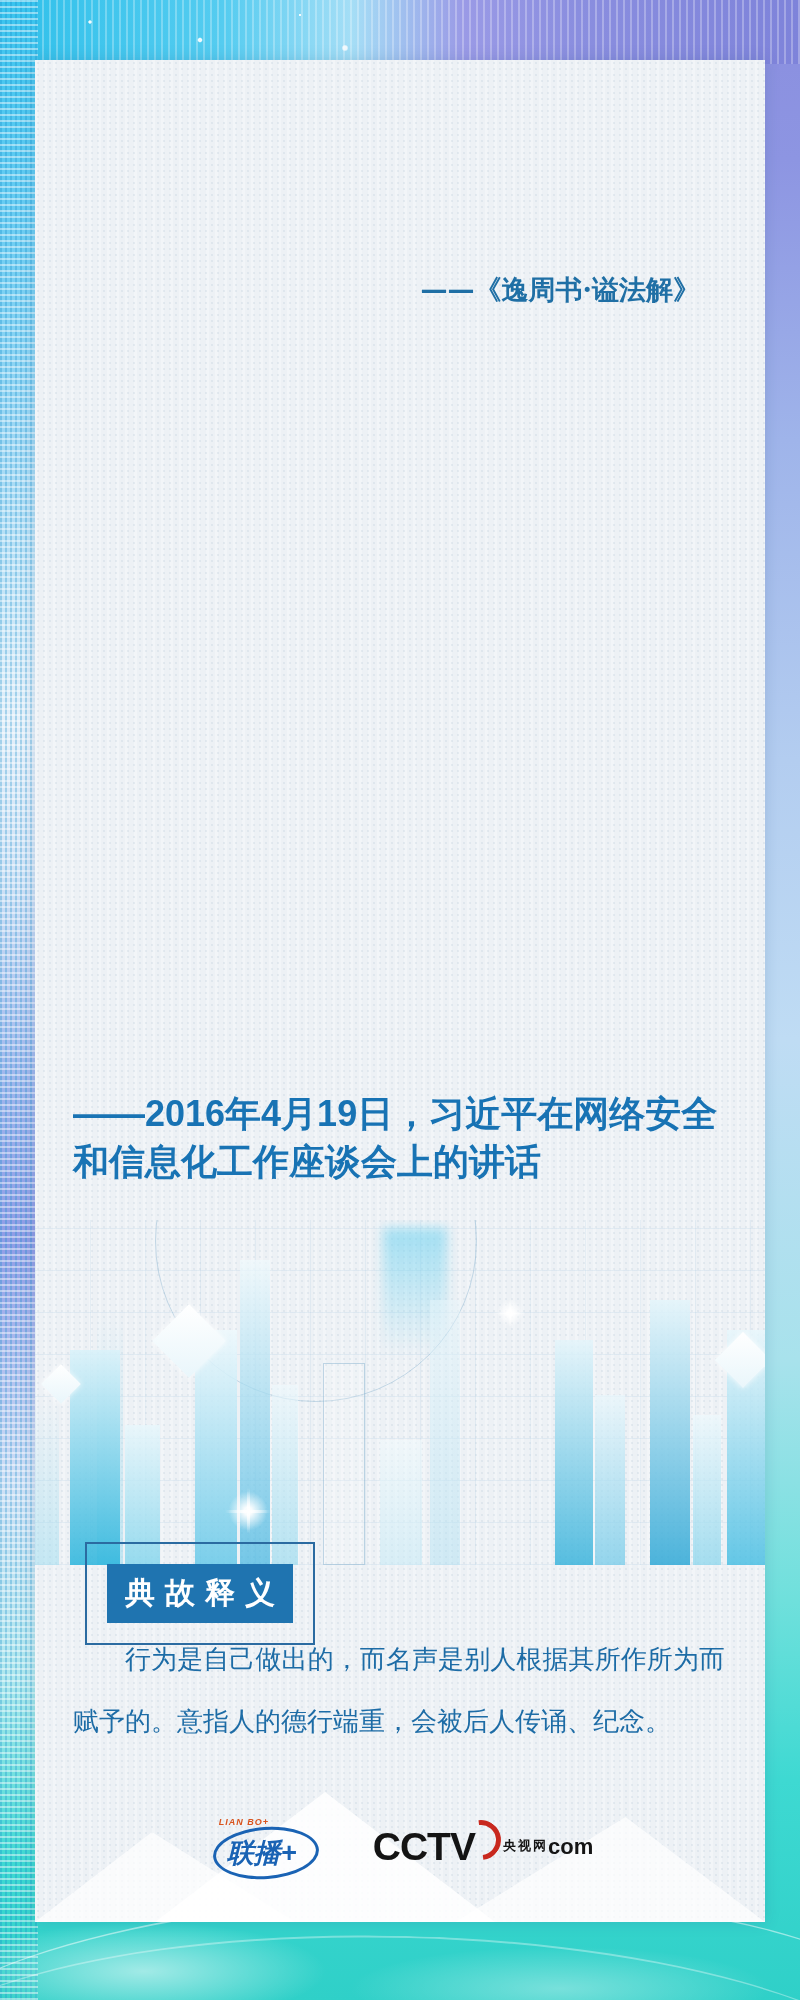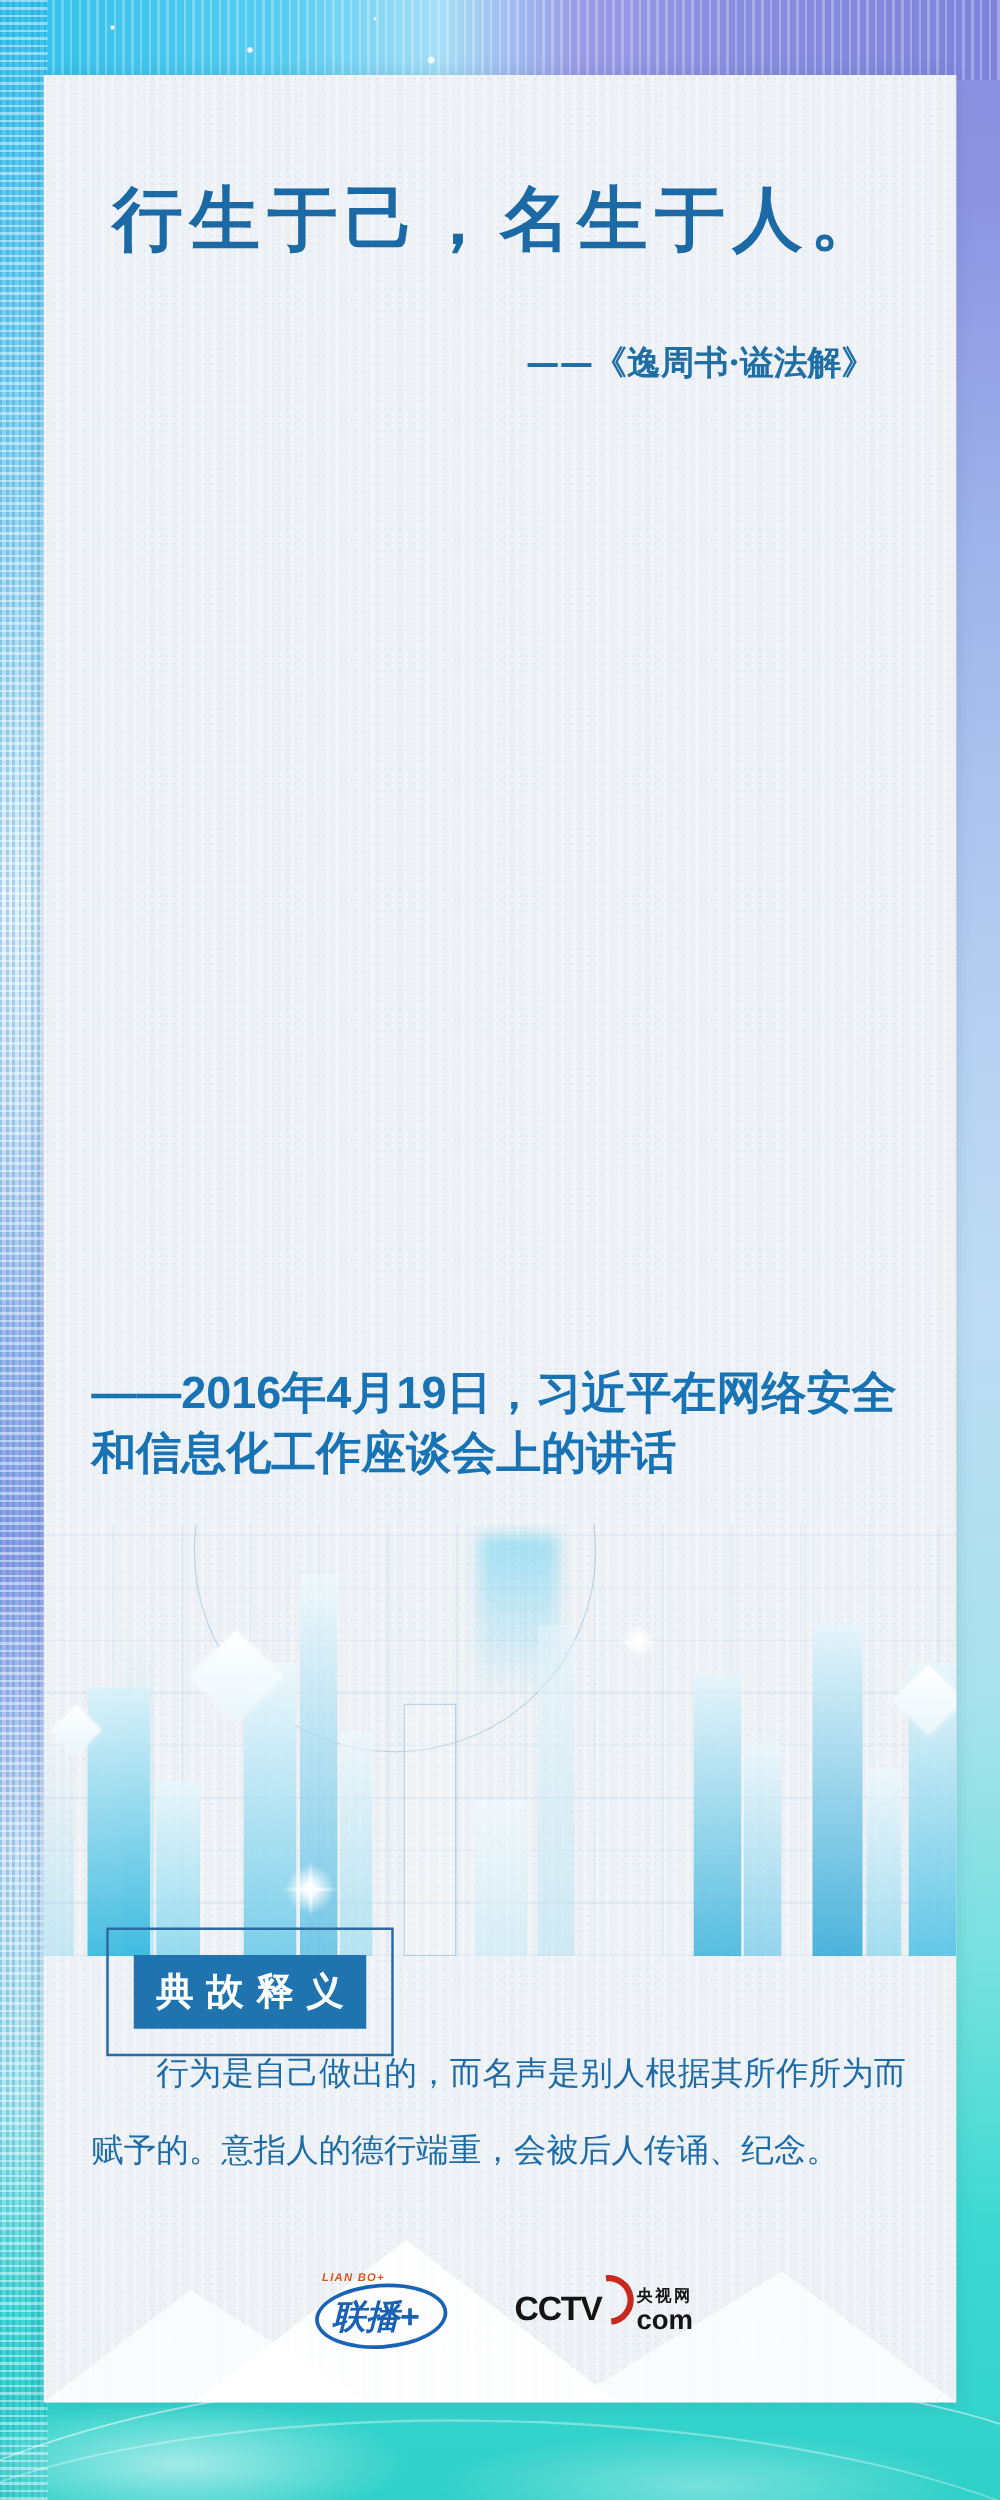--- a/index.html
+++ b/index.html
@@ -152,47 +152,46 @@
     position:absolute;left:6px;top:10px;width:100px;height:46px;
     border:3px solid #1a63b4;border-radius:50%;transform:rotate(-4deg);
   }
   .lianbo-main{
     position:absolute;left:20px;top:18px;
     font-size:27px;font-weight:bold;font-style:italic;color:#1a63b4;
     text-shadow:1px 1px 0 rgba(255,255,255,.9);
   }
   .cctv{position:relative;display:flex;align-items:center;height:60px;}
   .cctv-word{
-    font-size:27px;font-weight:900;letter-spacing:-1px;color:#141414;
+    font-size:39px;font-weight:900;letter-spacing:-1px;color:#141414;
     font-family:"Liberation Sans","DejaVu Sans",sans-serif;
   }
   .cctv-swoosh{
     position:relative;width:30px;height:30px;margin-left:-14px;margin-top:-14px;
     border:5px solid #c8281e;border-radius:50%;
     border-left-color:transparent;border-bottom-color:transparent;
     transform:rotate(38deg);
   }
-  .cctv-right{display:flex;flex-direction:column;align-items:flex-start;margin-left:2px;}
+  .cctv-right{display:flex;flex-direction:row;align-items:flex-start;margin-left:2px;}
   .cctv-cn{font-size:13px;font-weight:bold;letter-spacing:2px;color:#141414;}
   .cctv-com{font-size:22px;font-weight:bold;color:#141414;line-height:20px;}
 </style>
 </head>
 <body>
 
 <div class="stage">
   <div class="bg-base"></div>
   <div class="bg-top-strip"></div>
   <div class="bg-left-strip"></div>
   <div class="bg-foam"></div>
   <div class="bg-wave w1"></div>
   <div class="bg-wave w2"></div>
 
   <div class="card">
 
-    <h1 class="title">行生于己，名生于人。</h1>
 
     <div class="source">——《逸周书·谥法解》</div>
 
 
     <p class="speech-attr">——2016年4月19日，习近平在网络安全和信息化工作座谈会上的讲话</p>
 
     <div class="cityscape">
       <div class="arc"></div>
       <div class="glow"></div>
       <div class="bar b14"></div>

